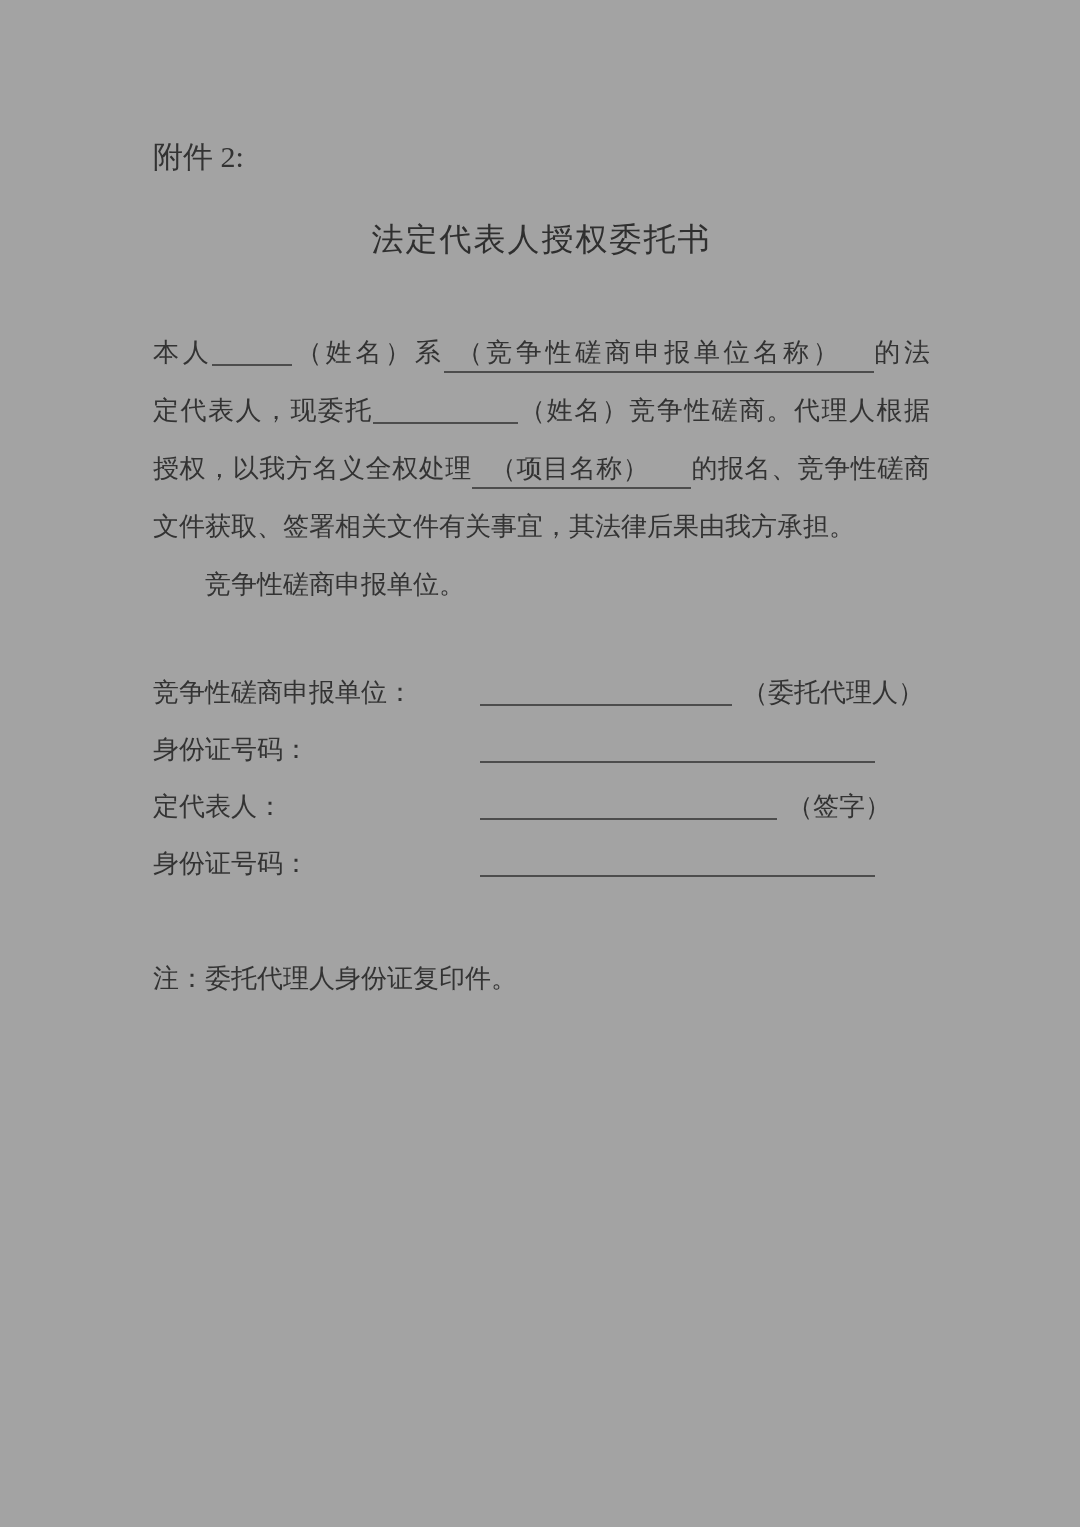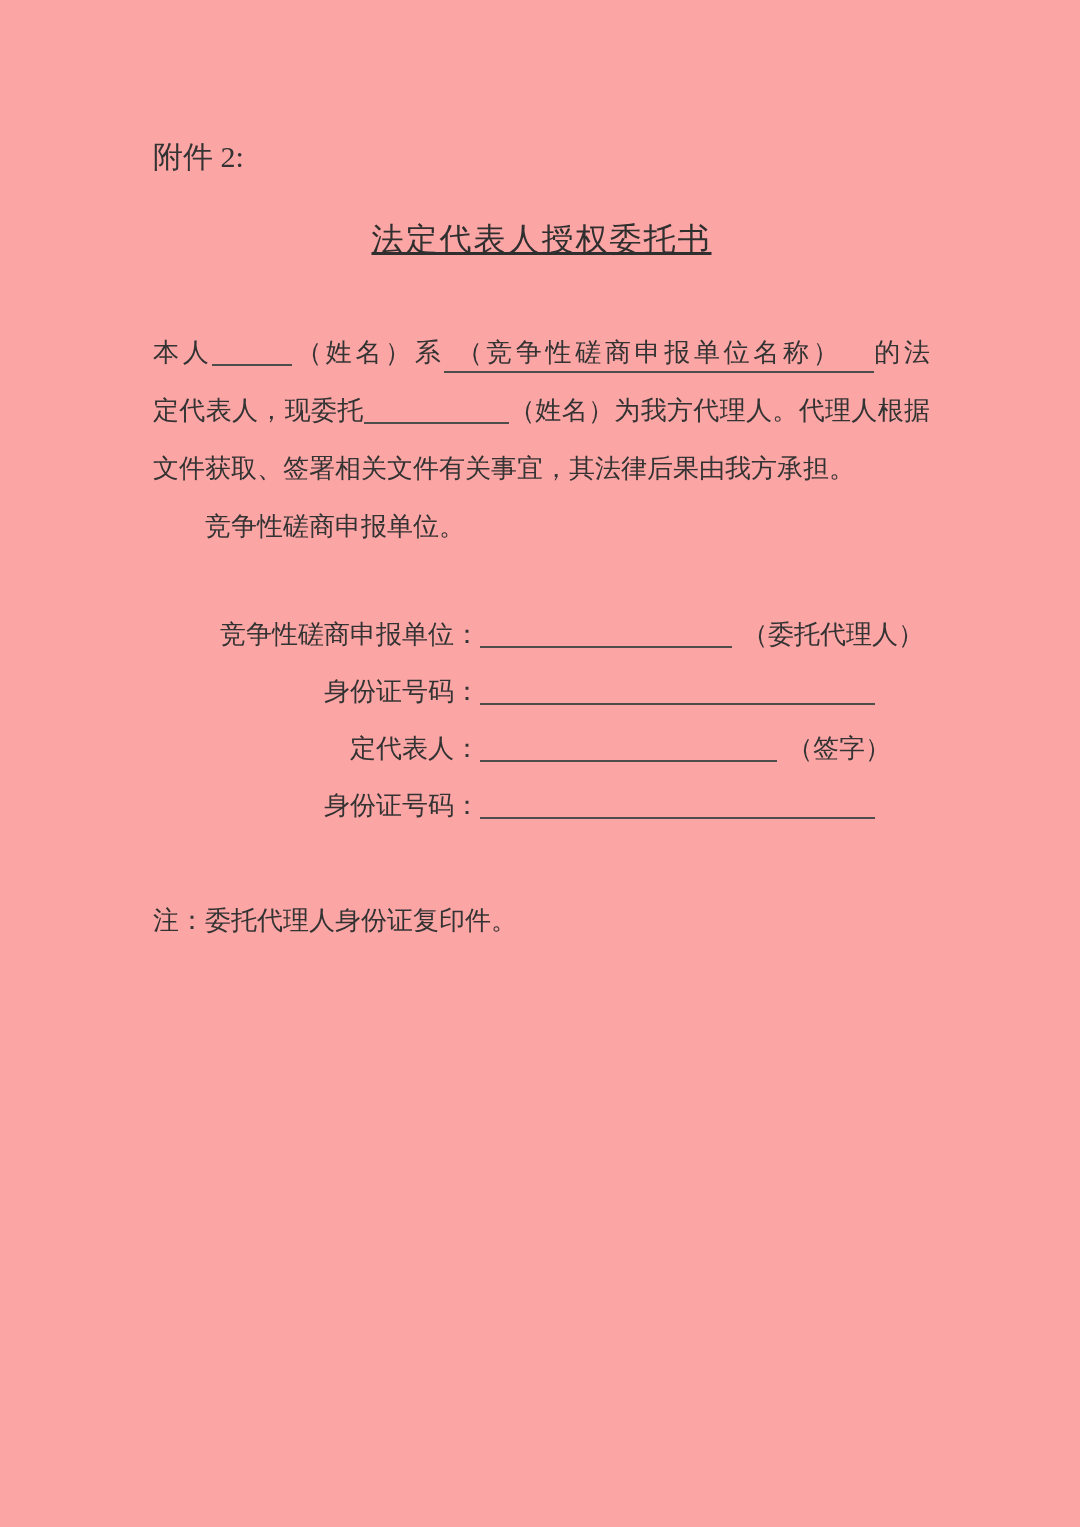--- a/index.html
+++ b/index.html
@@ -3,42 +3,41 @@
 <meta charset="utf-8">
 <style>
   * { margin: 0; padding: 0; box-sizing: border-box; }
   html, body { background: #ffffff; }
   body { font-family: "Liberation Serif", "DejaVu Serif", serif; color: #333333; }
 
   .page {
     position: relative;
     width: 1080px;
     height: 1527px;
-    background: #fca5a5;
+    background: #a3a3a3;
     overflow: hidden;
     margin: 0 auto;
   }
   .content {
     padding: 140px 150px 0 153px; 
   }
 
   .attachment-label {
     font-size: 30px;
     line-height: 34px;
   }
 
   .doc-title {
     margin-top: 44px;
     text-align: center;
     font-size: 32px;
     font-weight: normal;
     letter-spacing: 2px;
     line-height: 42px;
     color: #2f2f2f;
-    text-decoration: underline;
   }
 
   .para {
     margin-top: 64px;
     font-size: 26px;
   }
   .jline {
     line-height: 58px;
     text-align: justify;
     text-align-last: justify;
@@ -71,21 +70,20 @@
   .b-name2 { width: 145px; }
 
   .sig-block {
     margin-top: 50px;
     font-size: 26px;
   }
   .sig-row { line-height: 57px; white-space: nowrap; }
   .sig-label {
     display: inline-block;
     width: 327px;
-    text-align: right;
   }
   .sig-suffix { margin-left: 10px; }
   .sw1 { width: 252px; }
   .sw2 { width: 222px; }
   .sw3 { width: 395px; }
   .sw4 { width: 297px; }
   .sw5 { width: 395px; }
 
   .date-row {
     line-height: 57px;
@@ -108,21 +106,22 @@
 
 <div class="page">
   <div class="content">
 
     <div class="attachment-label">附件 2:</div>
 
     <h1 class="doc-title">法定代表人授权委托书</h1>
 
     <div class="para">
       <div class="jline"><span class="indent">本人</span><span class="blank b-name1"></span><span>（姓名）系</span><span class="u-wrap pad1">（竞争性磋商申报单位名称）</span><span>的法</span></div>
-      <div class="jline"><span>定代表人，现委托</span><span class="blank b-name2"></span><span>（姓名）为我方代理人。代理人根据</span></div>
+      <div class="jline"><span>定代表人，现委托</span><span class="blank b-name2"></span><span>（姓名）竞争性磋商。代理人根据</span></div>
+      <div class="jline"><span>授权，以我方名义全权处理</span><span class="u-wrap pad3">（项目名称）</span><span>的报名、竞争性磋商</span></div>
       <div class="lline">文件获取、签署相关文件有关事宜，其法律后果由我方承担。</div>
       <div class="lline indent">竞争性磋商申报单位。</div>
     </div>
 
     <div class="sig-block">
       <div class="sig-row"><span class="sig-label">竞争性磋商申报单位：</span><span class="blank sw1"></span><span class="sig-suffix">（委托代理人）</span></div>
       <div class="sig-row"><span class="sig-label">身份证号码：</span><span class="blank sw3"></span><span class="sig-suffix"></span></div>
       <div class="sig-row"><span class="sig-label">定代表人：</span><span class="blank sw4"></span><span class="sig-suffix">（签字）</span></div>
       <div class="sig-row"><span class="sig-label">身份证号码：</span><span class="blank sw5"></span><span class="sig-suffix"></span></div>
     </div>

